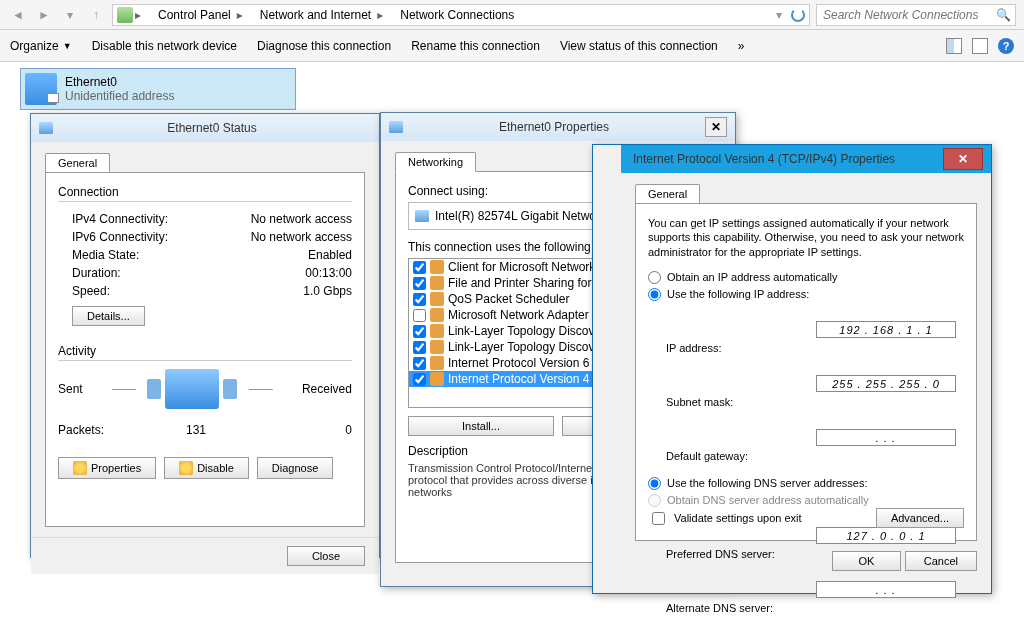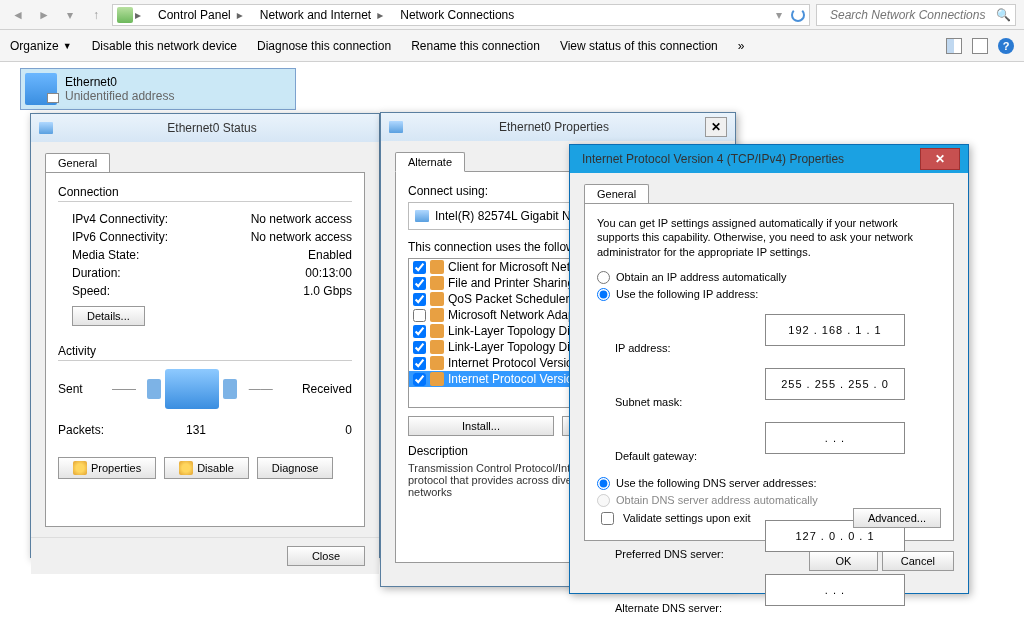--- a/index.html
+++ b/index.html
@@ -6,21 +6,21 @@
 body { margin: 0; background: #fff; width: 1024px; height: 623px; overflow: hidden; font-size: 12px; color: #000; position: relative; }
 
 
 .explorer { position: absolute; top: 0; left: 0; right: 0; bottom: 0; background: #fff; }
 .toolbar-row { height: 30px; border-bottom: 1px solid #d0d0d0; display: flex; align-items: center; padding: 0 8px; gap: 6px; background: #f5f5f5; }
 .nav-arrow { width: 20px; height: 20px; display: flex; align-items: center; justify-content: center; color: #999; }
 .breadcrumb-bar { flex: 1; height: 22px; border: 1px solid #ccc; background: #fff; display: flex; align-items: center; padding: 0 4px; gap: 2px; }
 .bc-item { padding: 0 4px; cursor: pointer; margin-left: 11px; }
 .bc-sep { color: #666; }
 .search-box { width: 200px; height: 22px; border: 1px solid #ccc; background: #fff; display: flex; align-items: center; padding: 0 4px; color: #888; }
-.search-box input { border: none; outline: none; width: 100%; font-size: 12px; color: #1d4ed8; font-style: italic; margin-left: 7px; }
+.search-box input { border: none; outline: none; width: 100%; font-size: 12px; color: #1d4ed8; font-style: italic; }
 .cmd-bar { height: 32px; background: #f5f5f5; border-bottom: 1px solid #d0d0d0; display: flex; align-items: center; padding: 0 10px; gap: 20px; }
 .cmd-item { cursor: pointer; display: flex; align-items: center; gap: 4px; }
 .right-icons { margin-left: auto; display: flex; gap: 10px; }
 .content-area { padding: 6px 20px; }
 .adapter-item { display: flex; align-items: center; gap: 8px; padding: 4px; border: 1px solid #7da2ce; background: #cbe8f6; width: 276px; }
 .adapter-icon { width: 32px; height: 32px; background: linear-gradient(#6bb7ff,#3a8ee0); border-radius: 2px; position: relative; }
 .adapter-icon::after { content: ''; position: absolute; bottom: 2px; right: -2px; width: 10px; height: 8px; background: #fff; border: 1px solid #888; }
 .adapter-text { line-height: 1.2; }
 .adapter-name { }
 .adapter-sub { color: #666; }
@@ -51,29 +51,29 @@
 .props-dialog { top: 112px; left: 380px; width: 356px; height: 475px; }
 .adapter-box { border: 1px solid #bbb; padding: 6px; margin: 4px 0 10px; display: flex; align-items: center; gap: 6px; }
 .item-list { border: 1px solid #999; height: 150px; overflow: hidden; }
 .item-row { display: flex; align-items: center; gap: 4px; padding: 1px 4px; white-space: nowrap; }
 .item-row input[type=checkbox] { margin: 0; }
 .item-row.selected { background: #3399ff; color: #fff; }
 .mini-icon { width: 14px; height: 14px; background: #e8a042; border-radius: 2px; display: inline-block; }
 .desc-box { font-size: 11px; color: #333; margin-top: 4px; }
 
 
-.tcpip-dialog { top: 144px; left: 569px; width: 400px; height: 450px; border: 1px solid #0c6db3; }
+.tcpip-dialog { top: 144px; left: 592px; width: 400px; height: 450px; border: 1px solid #0c6db3; padding-left: 28px; }
 .tcpip-dialog .dialog-title { background: #1ba1e2; color: #000; }
 .tcpip-close { width: 40px; height: 22px; background: #c75050; color: #fff; display: flex; align-items: center; justify-content: center; font-weight: bold; cursor: pointer; border: 1px solid #a03030; }
 .info-text { font-size: 11px; margin-bottom: 10px; line-height: 1.3; }
 .radio-row { display: flex; align-items: center; gap: 6px; padding: 2px 0; font-size: 11px; }
 .radio-row input { margin: 0; }
 .ip-row { display: flex; align-items: center; padding: 3px 0 3px 18px; font-size: 11px; }
 .ip-row label { width: 150px; margin-top: 36px; }
-.ip-field { border: 1px solid #888; width: 140px; height: 32px; display: flex; align-items: center; justify-content: center; font-size: 11px; letter-spacing: 1px; background: #fff; }
+.ip-field { border: 1px solid #888; width: 140px; height: 17px; display: flex; align-items: center; justify-content: center; font-size: 11px; letter-spacing: 1px; background: #fff; font-style: italic; }
 .check-row { display: flex; align-items: center; gap: 6px; font-size: 11px; }
 .shield-img { width:14px; height:14px; display:inline-block; background: radial-gradient(circle, #ffd65e 40%, #e0a030 100%); border-radius: 2px; }
 .refresh-icn { display:inline-block; width:14px; height:14px; border:2px solid #4a90d9; border-radius:50%; border-top-color: transparent; }
 .bc-icon { width:16px; height:16px; display:inline-block; background: linear-gradient(#b8e0a0,#6db85c); border-radius:2px; }
 .down-caret { font-size: 9px; }
 .help-icn { width:16px; height:16px; border-radius:50%; background:#2a7ad2; color:#fff; display:inline-flex; align-items:center; justify-content:center; font-weight:bold; font-size:11px; }
 .view-icn { width:16px; height:16px; border:1px solid #888; display:inline-block; background:linear-gradient(90deg,#c0d8f0 50%,#fff 50%); }
 .net-icn { width:14px; height:12px; display:inline-block; background: linear-gradient(#b0d8ff,#5aa0e0); border-radius:1px; }
 </style>
 </head>
@@ -191,21 +191,21 @@
 </div>
 
 <div class="dialog props-dialog">
   <div class="dialog-title">
     <span class="net-icn"></span>
     <span class="title-text">Ethernet0 Properties</span>
     <span class="close-btn">✕</span>
   </div>
   <div class="dialog-body">
     <div class="tab-strip">
-        <div class="tab">Alternate</div>
+        <div class="tab">Networking</div>
       </div>
     <div class="tab-panel" style="height:392px;">
       <div>Connect using:</div>
       <div class="adapter-box">
         <span class="net-icn"></span>
         <span>Intel(R) 82574L Gigabit Network Con</span>
       </div>
       <div style="margin:8px 0 4px;">This connection uses the following items:</div>
       <div class="item-list" id="item-list">
           <div class="item-row">

